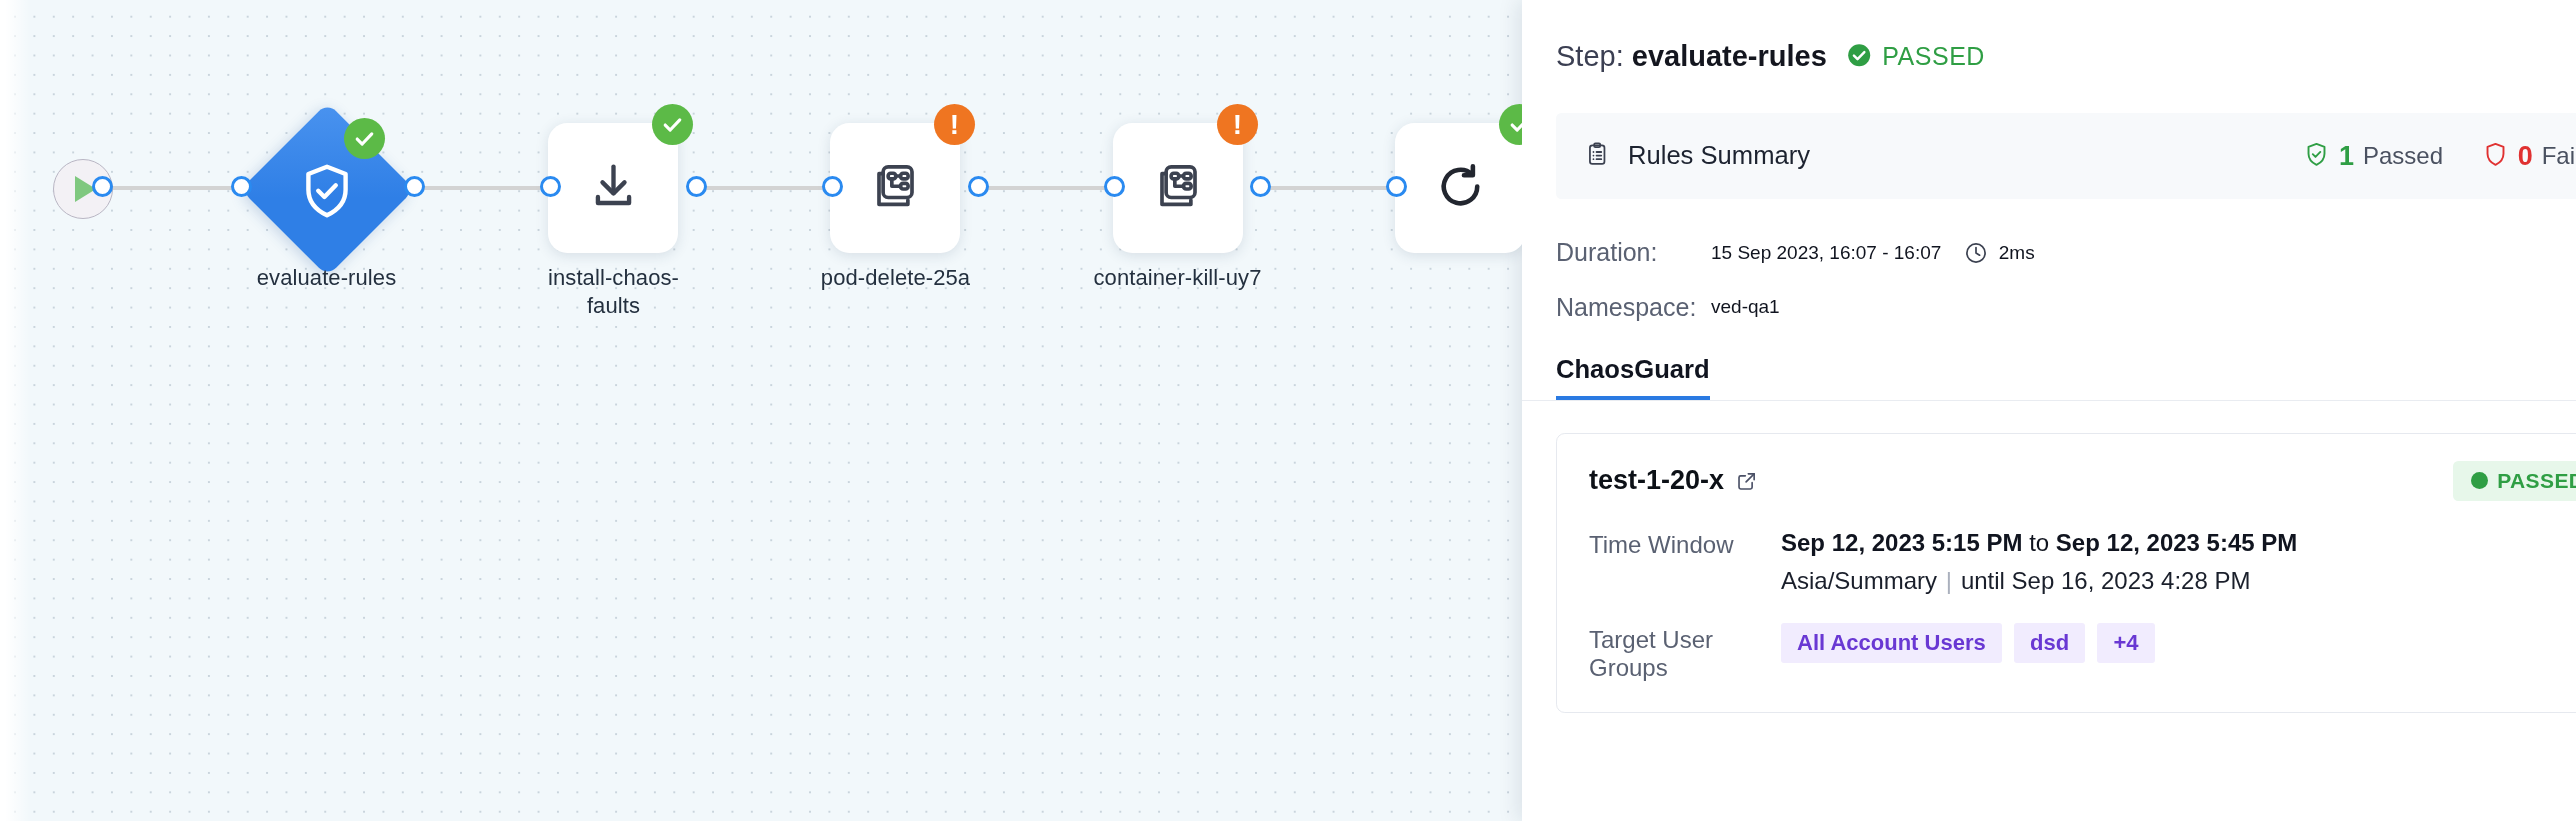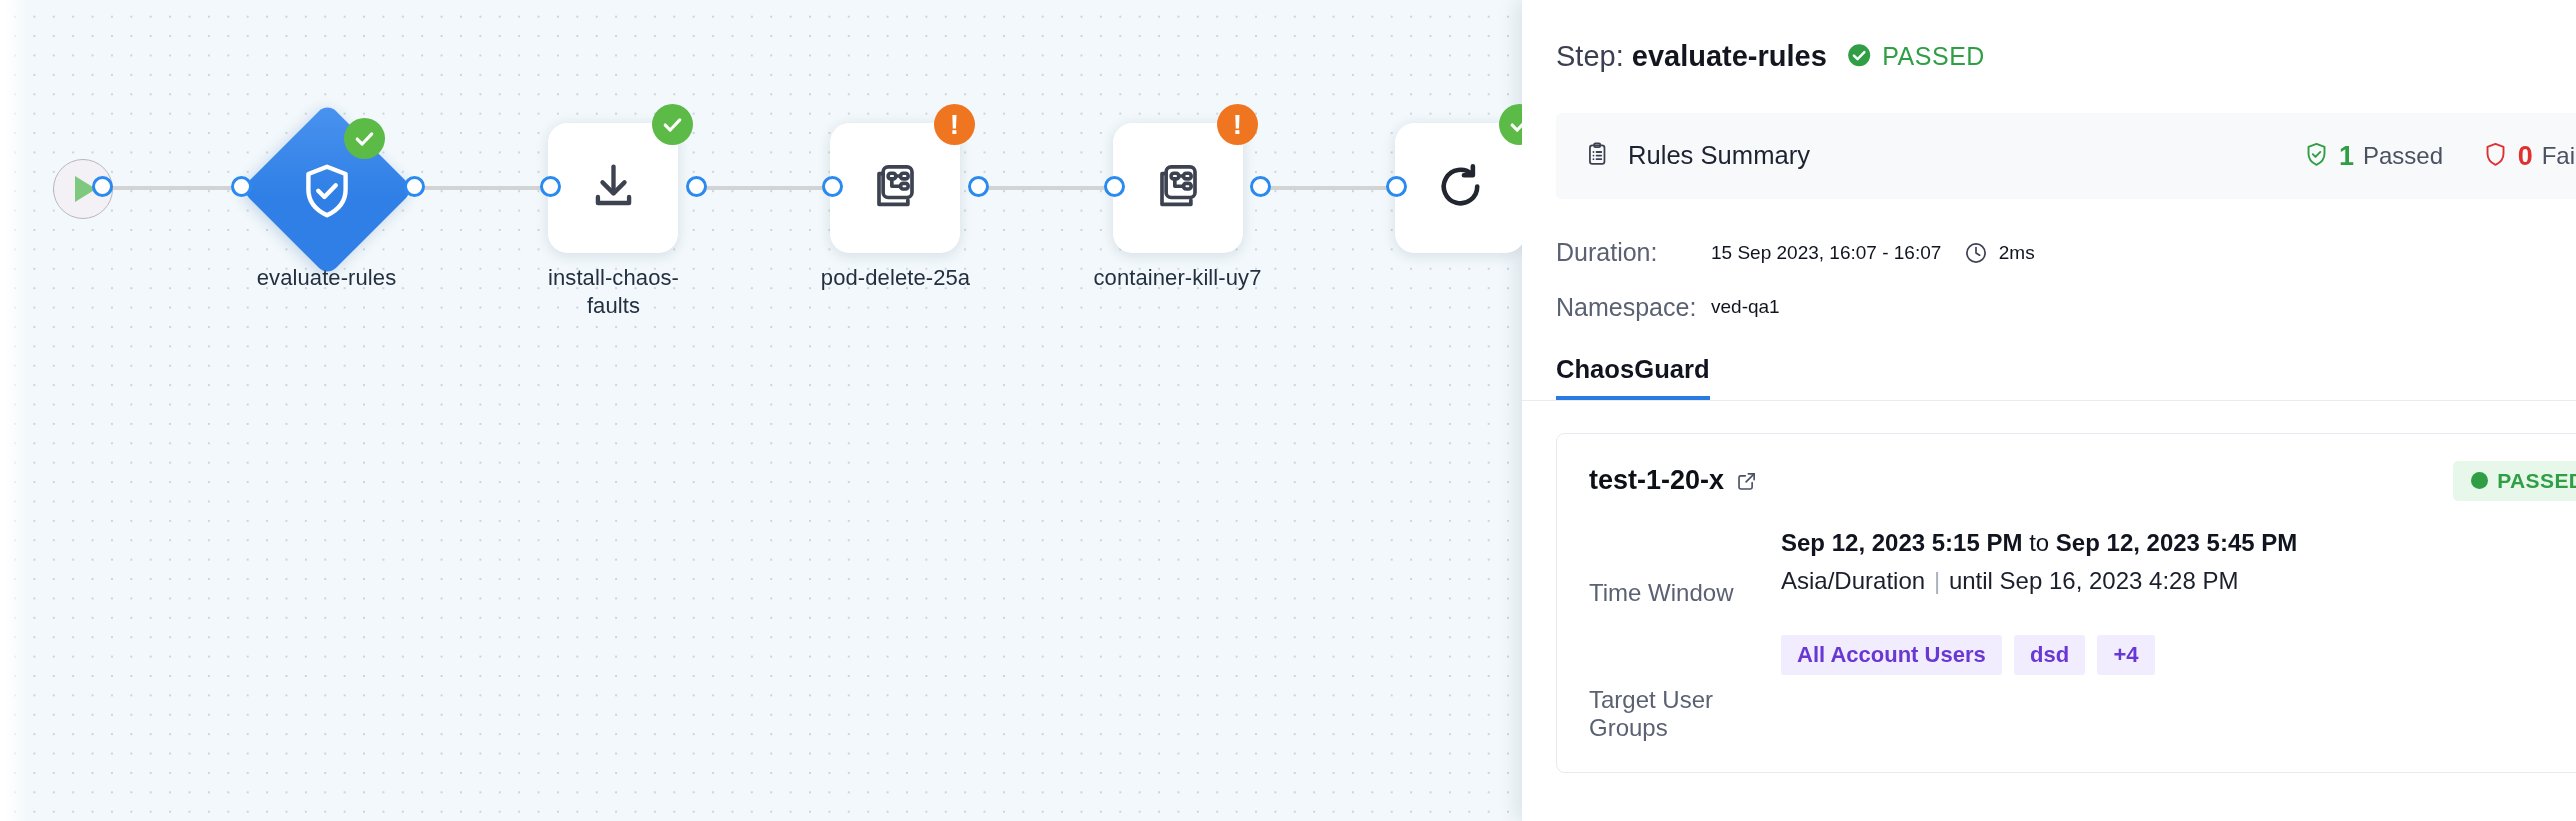--- a/index.html
+++ b/index.html
@@ -142,21 +142,21 @@
   .ext-link{margin-left:12.3px;display:inline-flex;cursor:pointer;}
   .ext-link svg{width:22px;height:22px;}
   .pass-pill{
     margin-left:auto;background:#e7f7ea;border-radius:5.3px;
     display:flex;align-items:center;gap:8.8px;padding:8px 17.6px;
   }
   .pass-pill .dot{width:17.6px;height:17.6px;border-radius:50%;background:#2f9e44;}
   .pass-pill .txt{font-size:21px;color:#2f9e44;font-weight:700;letter-spacing:0.4px;}
 
   .rule-row{display:flex;margin-top:28px;}
-  .rule-key{width:192px;font-size:24px;color:#5a6172;padding-top:2.6px;margin-top:48px;}
+  .rule-key{width:192px;font-size:24px;color:#5a6172;padding-top:2.6px;}
   .rule-val{font-size:24px;color:#10141f;}
   .rule-val .l1{font-weight:700;}
   .rule-val .l1 .sep{font-weight:400;}
   .rule-val .l2{margin-top:10.6px;font-weight:400;color:#1a1f2b;}
   .rule-val .l2 .pipe{color:#aab0bd;margin:0 8.8px;}
   .chips{display:flex;gap:12.3px;align-items:center;}
   .chip{
     background:#f1ecfe;color:#6938d3;border-radius:3px;
     padding:7px 16px;font-size:22px;font-weight:700;white-space:nowrap;
   }
@@ -374,21 +374,21 @@
         </span>
       </div>
 
       <div class="rule-row">
         <div class="rule-key">Time Window</div>
         <div class="rule-val">
           <div class="l1">
             <span>Sep 12, 2023 5:15 PM</span><span class="sep"> to </span><span>Sep 12, 2023 5:45 PM</span>
           </div>
           <div class="l2">
-            <span>Asia/Duration</span><span class="pipe">|</span><span>until Sep 16, 2023 4:28 PM</span>
+            <span>Asia/Summary</span><span class="pipe">|</span><span>until Sep 16, 2023 4:28 PM</span>
           </div>
         </div>
       </div>
 
       <div class="rule-row">
         <div class="rule-key">Target User Groups</div>
         <div class="rule-val">
           <div class="chips">
             <span class="chip">All Account Users</span>
             <span class="chip">dsd</span>

